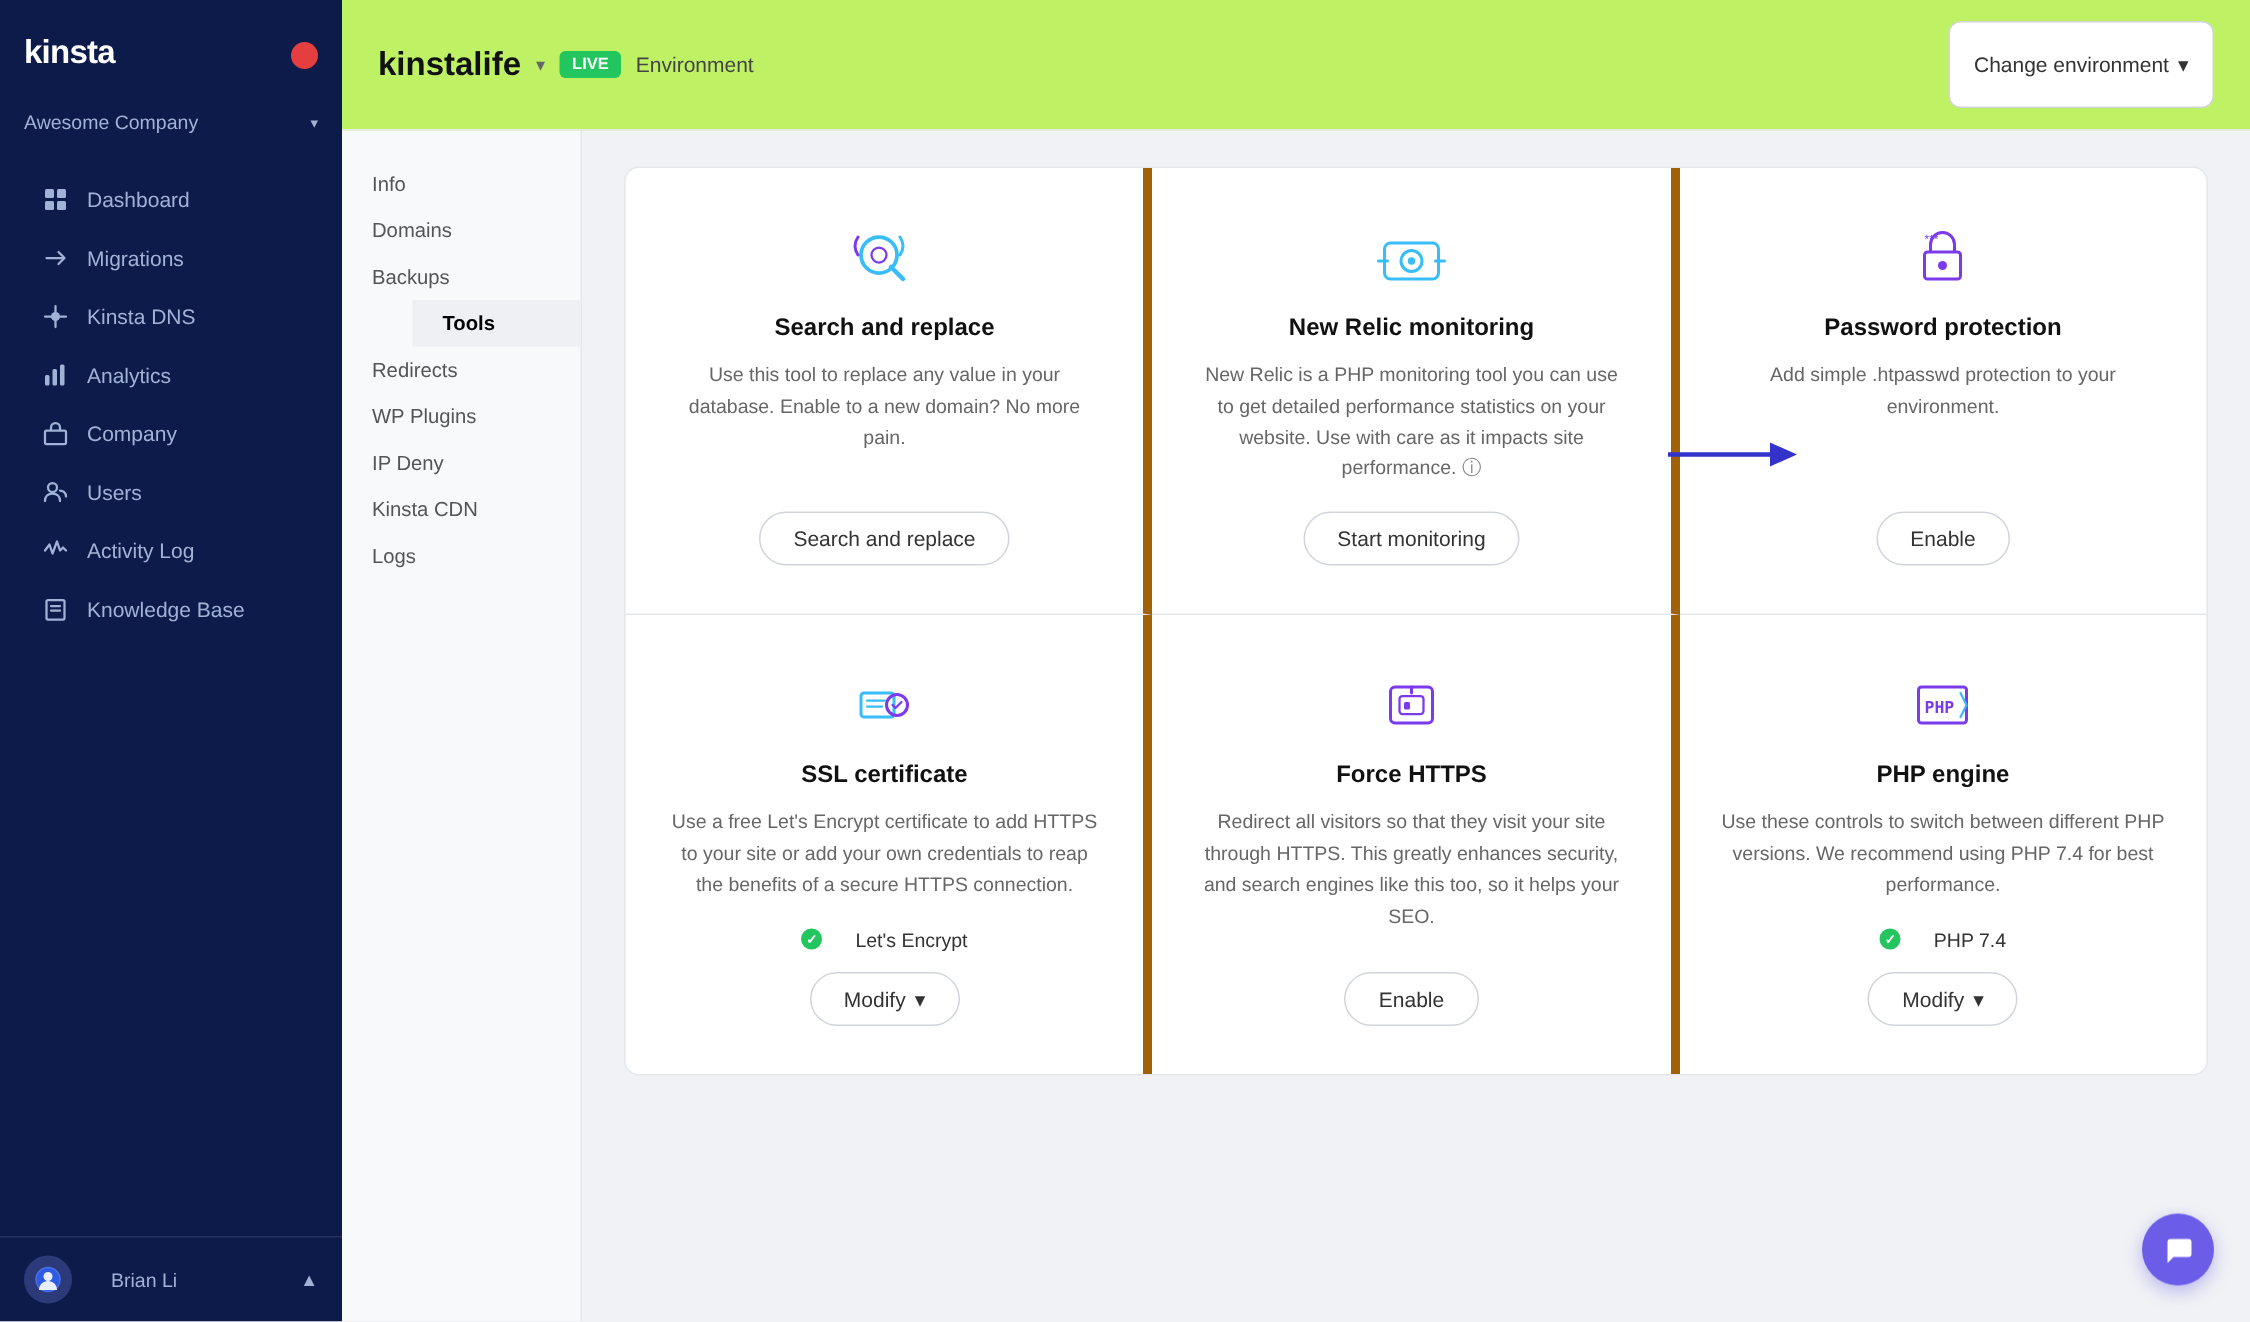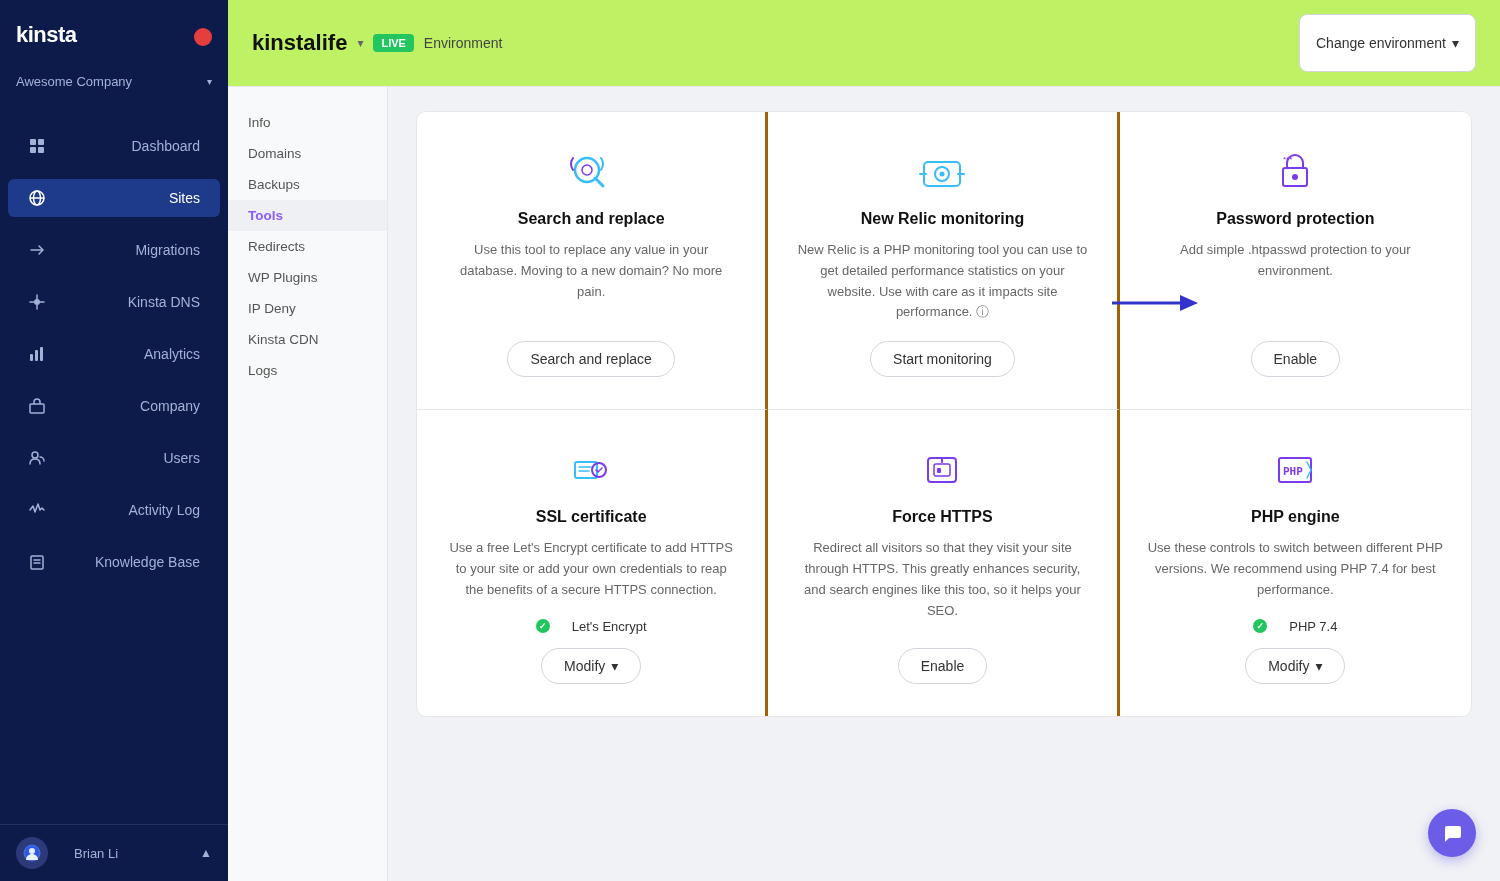--- a/index.html
+++ b/index.html
@@ -49,23 +49,22 @@
     .nav-items { flex: 1; padding: 8px 0; }
     .nav-item {
       display: flex;
       align-items: center;
       gap: 12px;
       padding: 10px 20px;
       color: #a0b3d6;
       font-size: 14px;
       cursor: pointer;
       border-radius: 6px;
-      margin: 14px 8px;
+      margin: 1px 8px;
       transition: background 0.15s;
-      justify-content: space-between;
     }
     .nav-item.active { background: #1e3a8a; color: white; }
     .nav-icon { width: 18px; height: 18px; flex-shrink: 0; display: flex; align-items: center; justify-content: center; }
     .sidebar-footer {
       padding: 12px 16px;
       border-top: 1px solid rgba(255,255,255,0.1);
       display: flex;
       align-items: center;
       gap: 26px;
       cursor: pointer;
@@ -143,21 +142,21 @@
       padding: 20px 0;
       flex-shrink: 0;
     }
     .sub-nav-item {
       padding: 8px 20px;
       font-size: 13.5px;
       color: #555;
       cursor: pointer;
       transition: background 0.15s;
     }
-    .sub-nav-item.active { color: #8b5cf6; font-weight: 600; background: #eef0f4; }
+    .sub-nav-item.active { color: #000000; font-weight: 600; background: #eef0f4; margin-left: 47px; }
 
     
     .tools-area {
       flex: 1;
       overflow-y: auto;
       padding: 24px 28px;
       background: #f0f2f5;
     }
 
     .tools-grid {
@@ -169,21 +168,21 @@
       overflow: hidden;
       border: 1px solid #e5e7eb;
     }
 
     .tool-card {
       padding: 36px 28px 32px;
       display: flex;
       flex-direction: column;
       align-items: center;
       text-align: center;
-      border-right: 3px solid #a16207;
+      border-right: 6px solid #a16207;
       border-bottom: 1px solid #e5e7eb;
       position: relative;
     }
     .tool-card:nth-child(3), .tool-card:nth-child(6) { border-right: none; }
     .tool-card:nth-child(4), .tool-card:nth-child(5), .tool-card:nth-child(6) { border-bottom: none; }
 
     .tool-icon {
       width: 56px; height: 48px;
       display: flex; align-items: center; justify-content: center;
       margin-bottom: 14px;
@@ -271,30 +270,20 @@
         <svg width="16" height="16" viewBox="0 0 16 16" fill="none">
           <rect x="1" y="1" width="6" height="6" rx="1" fill="#a0b3d6"></rect>
           <rect x="9" y="1" width="6" height="6" rx="1" fill="#a0b3d6"></rect>
           <rect x="1" y="9" width="6" height="6" rx="1" fill="#a0b3d6"></rect>
           <rect x="9" y="9" width="6" height="6" rx="1" fill="#a0b3d6"></rect>
         </svg>
       </span>
       <span>Dashboard</span>
     </div>
 
-    <div class="nav-item active">
-      <span class="nav-icon">
-        <svg width="16" height="16" viewBox="0 0 16 16" fill="none">
-          <circle cx="8" cy="8" r="7" stroke="white" stroke-width="1.5"></circle>
-          <ellipse cx="8" cy="8" rx="3.5" ry="7" stroke="white" stroke-width="1.5"></ellipse>
-          <line x1="1" y1="8" x2="15" y2="8" stroke="white" stroke-width="1.5"></line>
-        </svg>
-      </span>
-      <span>Sites</span>
-    </div>
 
     <div class="nav-item">
       <span class="nav-icon">
         <svg width="16" height="16" viewBox="0 0 16 16" fill="none">
           <path d="M2 8 L14 8 M10 4 L14 8 L10 12" stroke="#a0b3d6" stroke-width="1.5" stroke-linecap="round" stroke-linejoin="round"></path>
         </svg>
       </span>
       <span>Migrations</span>
     </div>
 
@@ -409,21 +398,21 @@
           <div class="tool-icon">
             <svg width="52" height="44" viewBox="0 0 52 44" fill="none">
               <circle cx="22" cy="20" r="12" stroke="#38bdf8" stroke-width="2.5" fill="none"></circle>
               <circle cx="22" cy="20" r="5" stroke="#7c3aed" stroke-width="1.5" fill="none"></circle>
               <line x1="30" y1="28" x2="38" y2="36" stroke="#38bdf8" stroke-width="3" stroke-linecap="round"></line>
               <path d="M8 8 Q4 14 8 20" stroke="#7c3aed" stroke-width="2" stroke-linecap="round" fill="none"></path>
               <path d="M36 8 Q40 14 36 20" stroke="#38bdf8" stroke-width="2" stroke-linecap="round" fill="none"></path>
             </svg>
           </div>
           <div class="tool-title">Search and replace</div>
-          <div class="tool-desc">Use this tool to replace any value in your database. Moving to a new domain? No more pain.</div>
+          <div class="tool-desc">Use this tool to replace any value in your database. Enable to a new domain? No more pain.</div>
           <button class="tool-btn">
             <span>Search and replace</span>
           </button>
         </div>
 
         <div class="tool-card">
           <div class="tool-icon">
             <svg width="52" height="44" viewBox="0 0 52 44" fill="none">
               <rect x="8" y="12" width="36" height="24" rx="4" stroke="#38bdf8" stroke-width="2" fill="none"></rect>
               <circle cx="26" cy="24" r="7" stroke="#38bdf8" stroke-width="2" fill="none"></circle>

